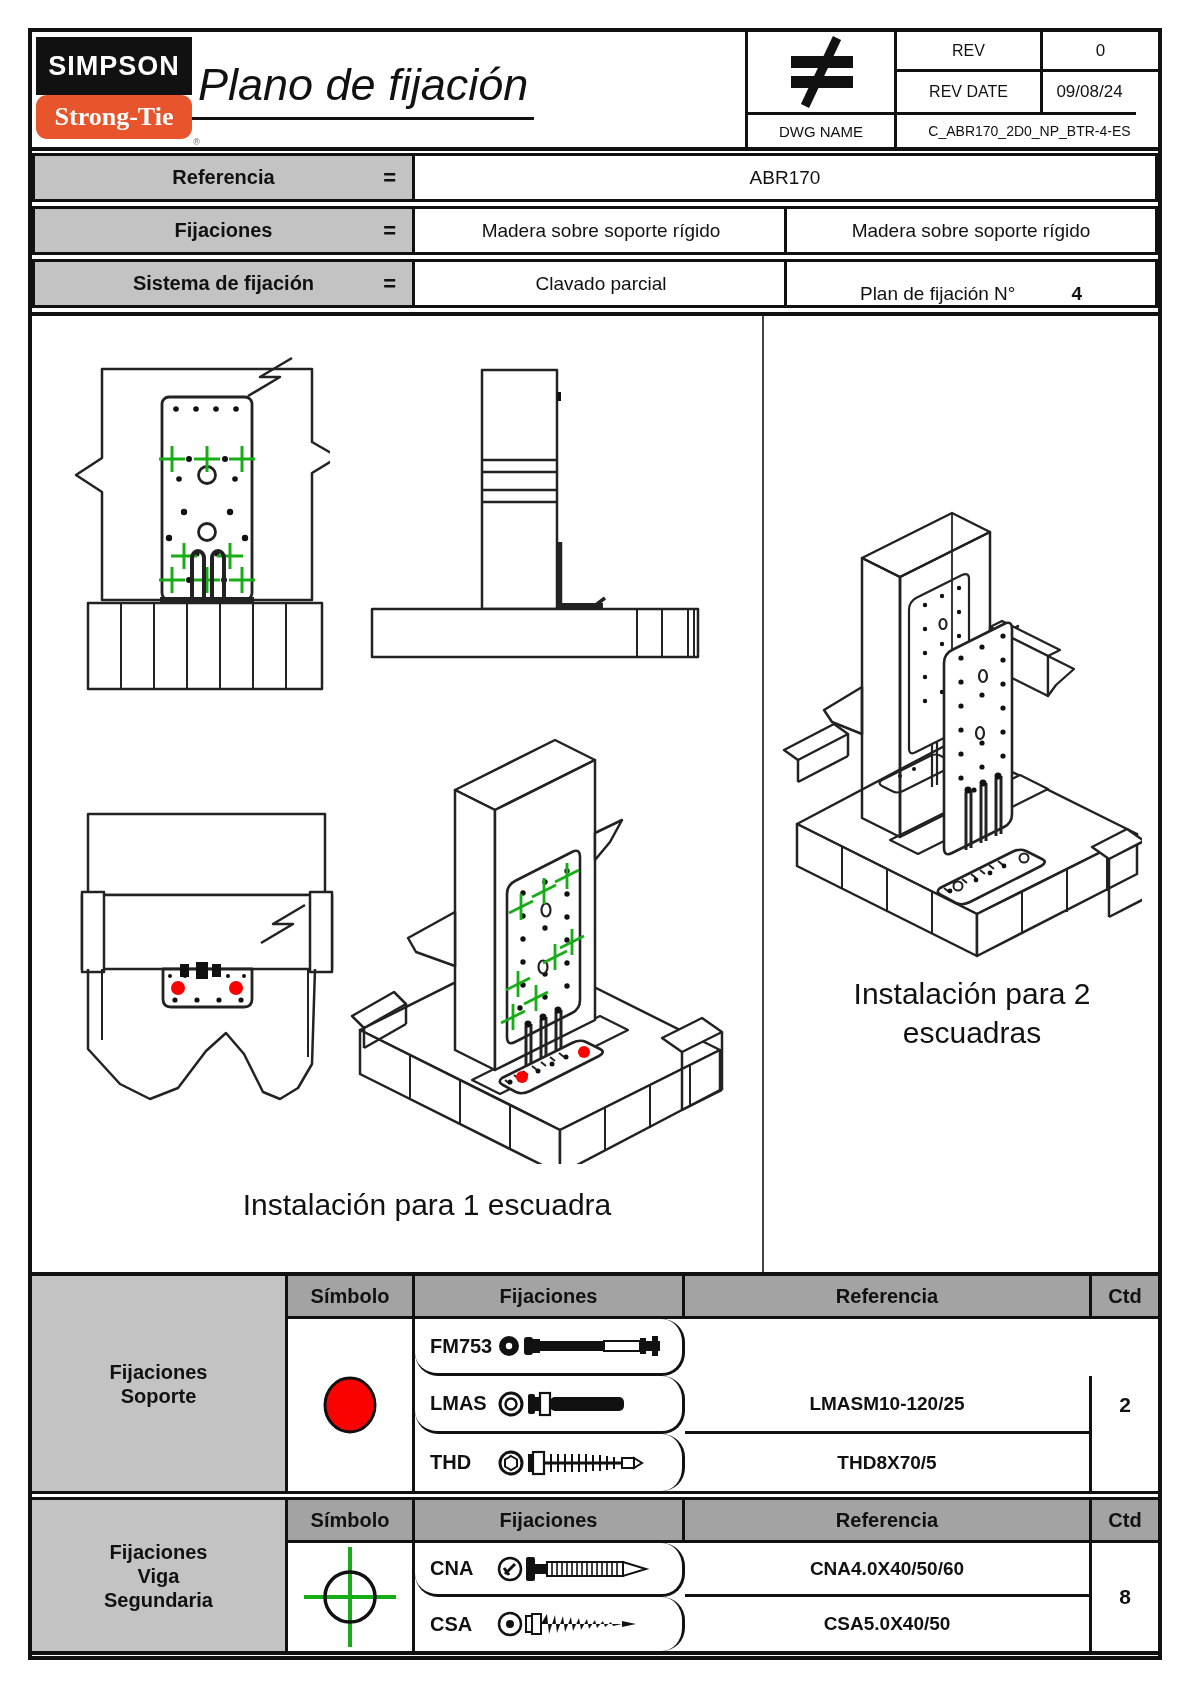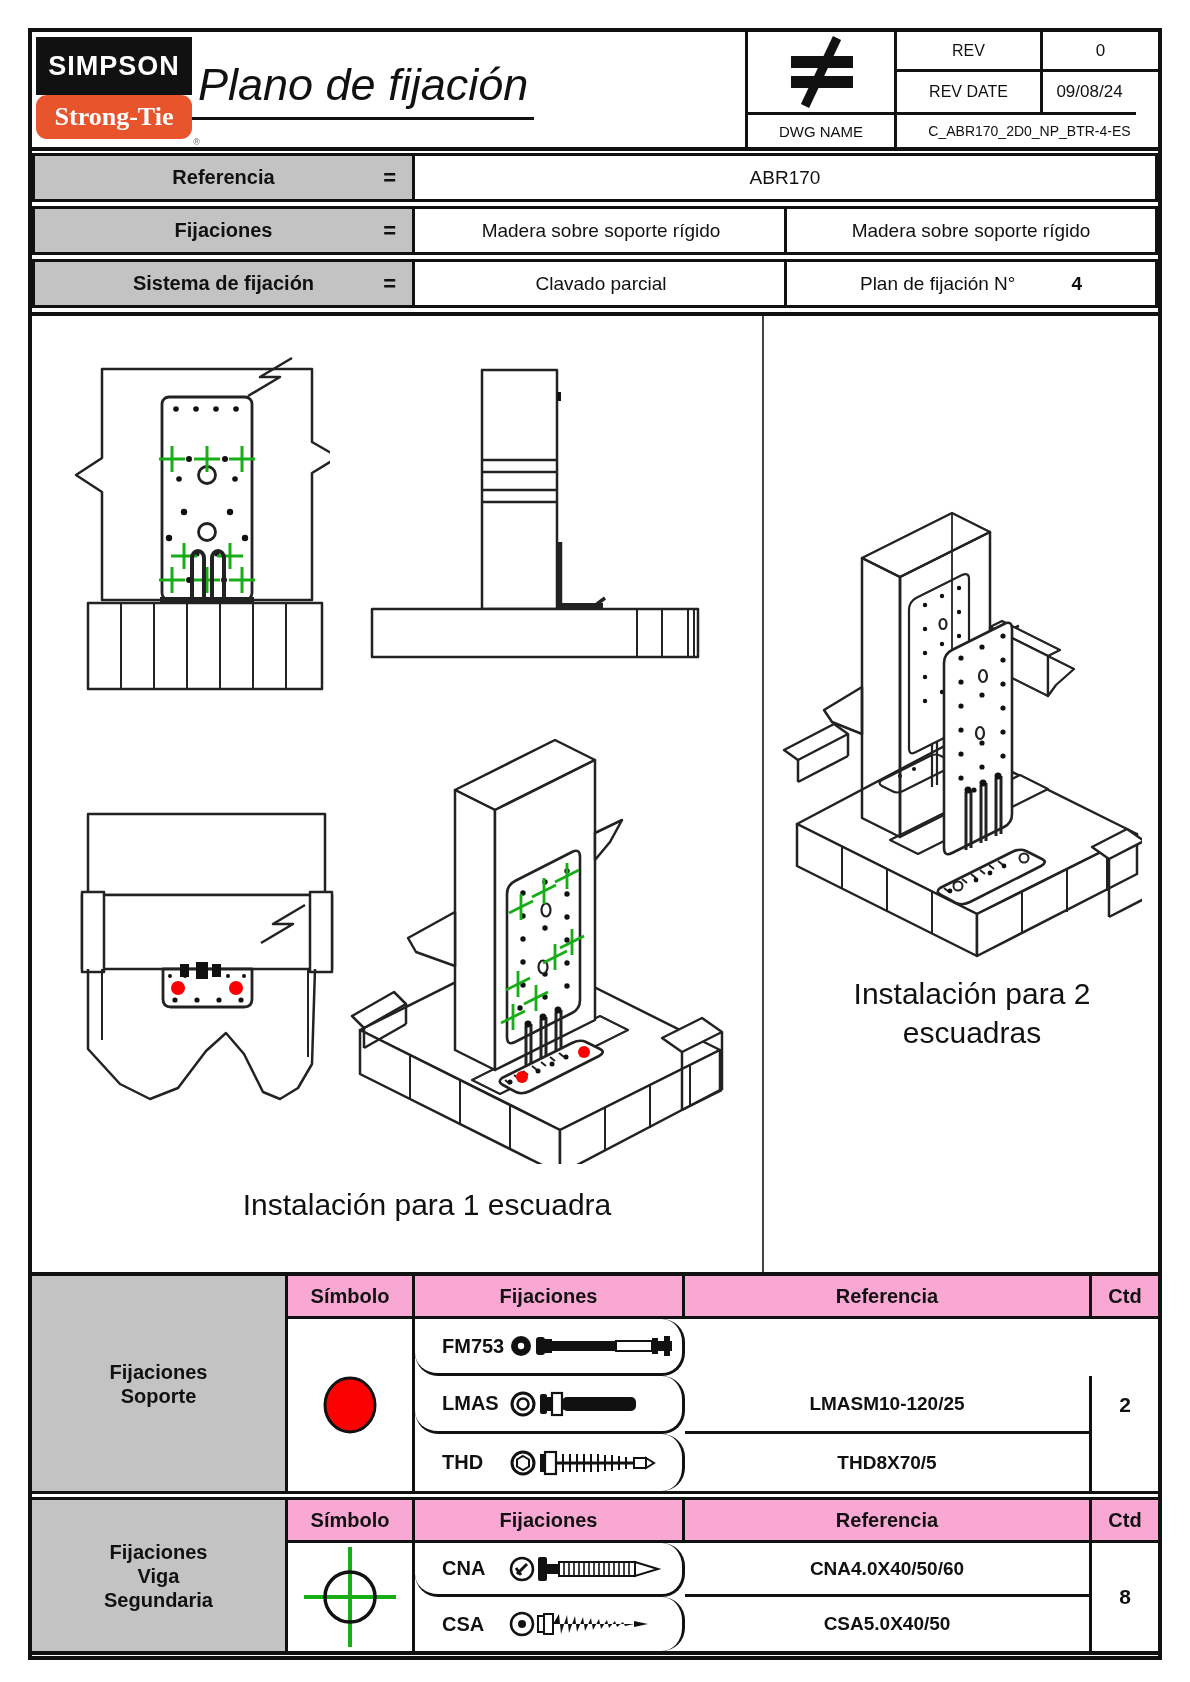--- a/index.html
+++ b/index.html
@@ -39,43 +39,43 @@
   .info-row{position:absolute;left:32px;width:1126px;height:49px;border:3px solid #111;
             box-sizing:border-box;display:grid;background:#fff;}
   .info-row.r1{top:153px;grid-template-columns:380px 1fr;}
   .info-row.r2{top:206px;grid-template-columns:380px 372px 1fr;}
   .info-row.r3{top:259px;grid-template-columns:380px 372px 1fr;}
   .info-label{background:#c3c3c3;border-right:3px solid #111;position:relative;
               display:flex;align-items:center;justify-content:center;font-weight:bold;font-size:20px;}
   .info-label .eq{position:absolute;right:16px;font-size:22px;font-weight:bold;}
   .info-val{display:flex;align-items:center;justify-content:center;font-size:19px;}
   .info-val.b{border-left:3px solid #111;margin-left:-3px;}
-  .plan-cell{gap:56px;}
+  .plan-cell{gap:56px;align-items:flex-end;}
   
   .drawing-area{position:absolute;left:32px;top:312px;width:1126px;height:960px;
                 border-top:4px solid #111;box-sizing:border-box;background:#fff;}
   .v-divider{position:absolute;left:730px;top:0;bottom:0;width:2px;background:#444;}
   .dwg{position:absolute;}
   .caption-one{position:absolute;left:0;top:872px;width:790px;text-align:center;font-size:30px;}
   .caption-two{position:absolute;left:732px;top:658px;width:392px;text-align:center;font-size:30px;line-height:39px;padding-left:12px;}
   
   .fix-table{position:absolute;left:32px;width:1126px;display:grid;
              grid-template-columns:256px 127px 270px 407px 1fr;background:#fff;box-sizing:border-box;}
   #table1{top:1272px;height:219px;border-top:4px solid #111;grid-template-rows:43px 57px 58px 57px;}
   #table2{top:1500px;height:155px;border-bottom:4px solid #111;grid-template-rows:43px 54px 54px;}
   .sep-bar{position:absolute;left:32px;top:1491px;width:1126px;height:9px;box-sizing:border-box;
            border-top:3px solid #111;border-bottom:3px solid #111;background:#fff;}
   .cell{border-right:3px solid #111;border-bottom:3px solid #111;box-sizing:border-box;
         display:flex;align-items:center;justify-content:center;}
   .cell.last-col{border-right:none;}
   .cell.last-row{border-bottom:none;}
-  .hdr{background:#f9a8d4;font-weight:bold;font-size:20px;}
+  .hdr{background:#a3a3a3;font-weight:bold;font-size:20px;}
   .group-cell{background:#c3c3c3;font-weight:bold;font-size:20px;text-align:center;
               flex-direction:column;line-height:24px;border-bottom:none;}
-  .fast-cell{justify-content:flex-start;padding-left:27px;border-radius:23px;}
+  .fast-cell{justify-content:flex-start;padding-left:15px;border-radius:23px;}
   .fast-code{font-weight:bold;font-size:20px;min-width:66px;}
   .ref-cell{font-weight:bold;font-size:19px;}
   .qty-cell{font-weight:bold;font-size:21px;}
   svg{display:block;}
 </style>
 </head>
 <body>
 
 <div class="sheet">
   <div class="frame"></div>

